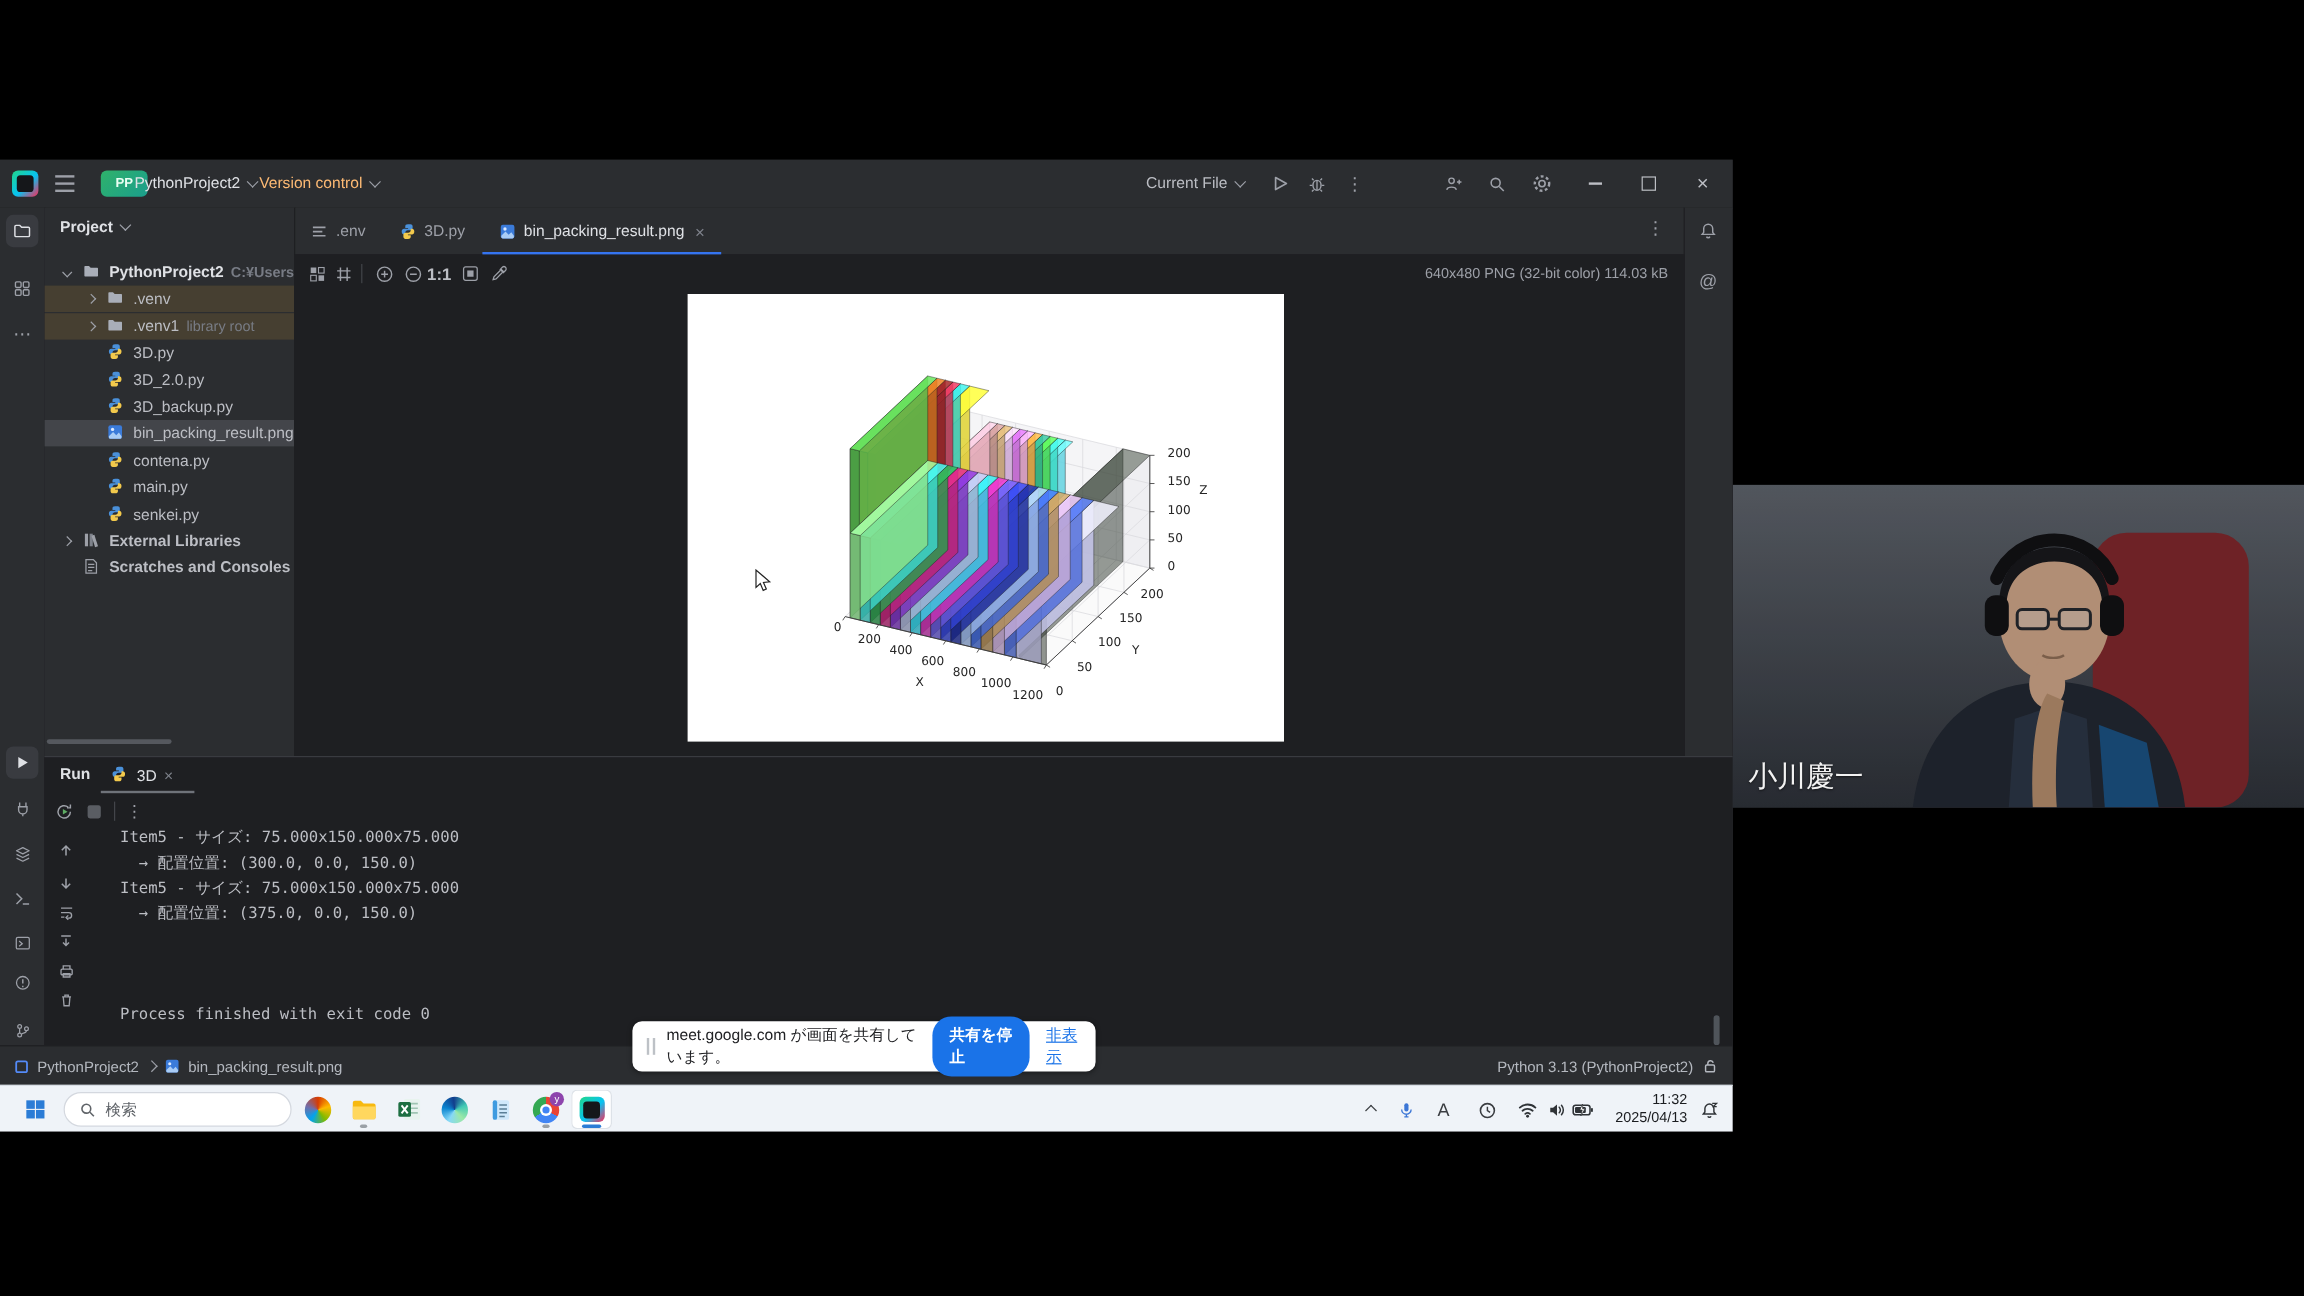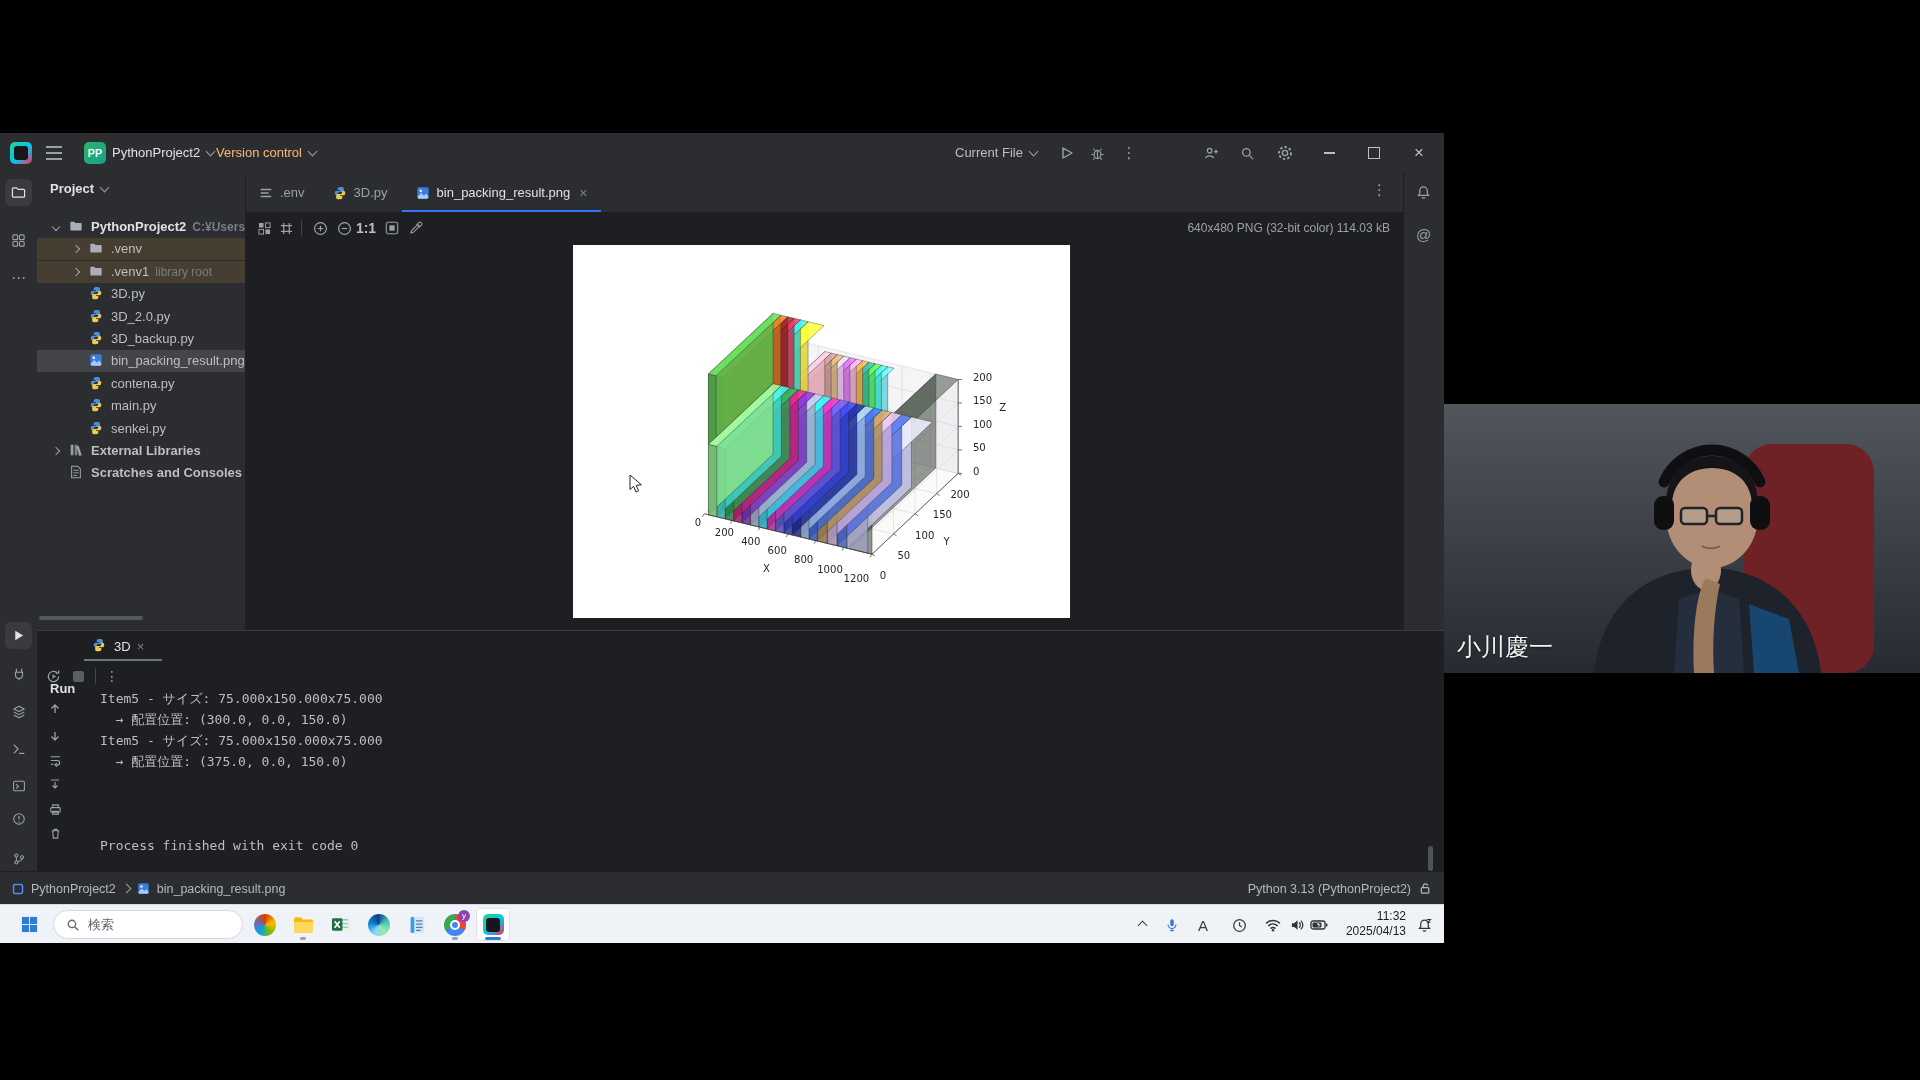--- a/index.html
+++ b/index.html
@@ -7,21 +7,21 @@
   .stage{position:relative;width:1920px;height:1080px;background:#000;overflow:hidden;}
   .abs{position:absolute;}
   
   .screen{position:absolute;left:0;top:133px;width:1444px;height:810px;background:#1e1f22;overflow:hidden;}
   
   .titlebar{position:absolute;left:0;top:0;width:1444px;height:40px;background:#2b2d30;border-bottom:1px solid #1e1f22;}
   .titlebar .txt{color:#dfe1e5;font-size:13px;line-height:40px;}
   .pcl{position:absolute;left:10px;top:9px;width:22px;height:22px;border-radius:5px;background:linear-gradient(135deg,#21d789,#07c3f2 55%,#fe2857);}
   .pcl:after{content:"";position:absolute;left:4px;top:4px;right:4px;bottom:4px;background:#15171a;border-radius:3px;}
   .hamb{position:absolute;left:46px;top:13px;width:16px;height:2px;background:#9da0a8;box-shadow:0 6px 0 #9da0a8,0 12px 0 #9da0a8;}
-  .ppbadge{position:absolute;left:84px;top:9px;width:22px;height:22px;border-radius:5px;background:linear-gradient(135deg,#2fb26b,#1b9e8c);color:#eafff4;font-size:11px;font-weight:bold;text-align:center;line-height:22px;}
+  .ppbadge{position:absolute;left:84px;top:9px;width:39px;height:22px;border-radius:5px;background:linear-gradient(135deg,#2fb26b,#1b9e8c);color:#eafff4;font-size:11px;font-weight:bold;text-align:center;line-height:22px;}
   .chev{display:inline-block;width:6px;height:6px;border-right:1.6px solid #9da0a8;border-bottom:1.6px solid #9da0a8;transform:rotate(45deg);vertical-align:2px;margin-left:7px;}
   .chev.r{transform:rotate(-45deg);}
   .tb-ic{position:absolute;top:8px;width:24px;height:24px;display:flex;align-items:center;justify-content:center;color:#9da0a8;}
   .wbtn{position:absolute;top:0;width:44px;height:40px;display:flex;align-items:center;justify-content:center;color:#bcbec4;}
   
   .tabbar{position:absolute;left:245px;top:40px;width:1159px;height:39px;background:#2b2d30;border-bottom:1px solid #1e1f22;display:flex;align-items:stretch;}
   .tab{display:flex;align-items:center;gap:7px;padding:0 14px;font-size:13px;color:#9da0a8;position:relative;}
   .tab.active{color:#dfe1e5;}
   .tab.active:after{content:"";position:absolute;left:0;right:0;bottom:-1px;height:3px;background:#3574f0;}
   .tab .close{color:#7e828b;font-size:14px;margin-left:2px;}
@@ -43,21 +43,21 @@
   .ticon{position:absolute;top:3px;width:16px;height:16px;}
   .hscroll{position:absolute;left:2px;top:443px;width:104px;height:4px;border-radius:2px;background:#55585e;}
   
   .editor{position:absolute;left:245px;top:79px;width:1159px;height:418px;background:#1e1f22;}
   .imgtoolbar{position:absolute;left:0;top:0;width:1159px;height:33px;}
   .it-ic{position:absolute;top:5px;width:22px;height:22px;display:flex;align-items:center;justify-content:center;color:#9da0a8;font-size:14px;}
   .imginfo{position:absolute;right:14px;top:9px;color:#9da0a8;font-size:12px;}
   .whiteimg{position:absolute;left:328px;top:33px;width:497px;height:373px;background:#fff;}
   
   .runpanel{position:absolute;left:37px;top:497px;width:1407px;height:241px;background:#1e1f22;border-top:1px solid #393b40;}
-  .run-title{position:absolute;left:13px;top:6px;color:#dfe1e5;font-size:13px;font-weight:bold;margin-top:44px;}
+  .run-title{position:absolute;left:13px;top:6px;color:#dfe1e5;font-size:13px;font-weight:bold;}
   .runtab{position:absolute;left:55px;top:2px;height:26px;display:flex;align-items:center;gap:6px;color:#dfe1e5;font-size:13px;}
   .runtab-underline{position:absolute;left:47px;top:28px;width:78px;height:2px;background:#6f737a;}
   .runtoolbar{position:absolute;left:0;top:30px;width:200px;height:30px;}
   .rt-ic{position:absolute;top:4px;width:22px;height:22px;display:flex;align-items:center;justify-content:center;}
   .gutter-ic{position:absolute;left:9px;width:18px;height:18px;display:flex;align-items:center;justify-content:center;color:#9da0a8;}
   .console{position:absolute;left:63px;top:57px;font-family:"DejaVu Sans Mono","Liberation Mono",monospace;font-size:13px;line-height:21px;color:#bcbec4;white-space:pre;}
   .exitline{margin-top:63px;}
   .vscroll{position:absolute;right:11px;top:215px;width:5px;height:25px;border-radius:3px;background:#4f545a;}
   
   .statusbar{position:absolute;left:0;top:738px;width:1444px;height:33px;background:#2b2d30;border-top:1px solid #1e1f22;color:#b4b8bf;font-size:12.5px;}
@@ -670,20 +670,26 @@
       </div>
       <div class="sb-right">
         <span>Python 3.13 (PythonProject2)</span>
         <svg width="13" height="13" viewBox="0 0 14 14">
             <rect x="2.5" y="6" width="8" height="6" rx="1" fill="none" stroke="#b4b8bf" stroke-width="1.3"></rect>
             <path d="M4.5 6V4.5a2.5 2.5 0 0 1 4.9-.6" fill="none" stroke="#b4b8bf" stroke-width="1.3"></path>
           </svg>
       </div>
     </div>
 
+    <div class="meet">
+      <div class="meet-grip"></div>
+      <span class="meet-msg">meet.google.com が画面を共有しています。</span>
+      <span class="meet-stop">共有を停止</span>
+      <span class="meet-hide">非表示</span>
+    </div>
 
     <div class="taskbar">
       <div class="tk-tile" style="left:12px;">
         <svg width="17" height="17" viewBox="0 0 18 18">
             <rect x="1" y="1" width="7.5" height="7.5" fill="#2b7cd6"></rect>
             <rect x="9.5" y="1" width="7.5" height="7.5" fill="#2b7cd6"></rect>
             <rect x="1" y="9.5" width="7.5" height="7.5" fill="#2b7cd6"></rect>
             <rect x="9.5" y="9.5" width="7.5" height="7.5" fill="#2b7cd6"></rect>
           </svg>
       </div>

